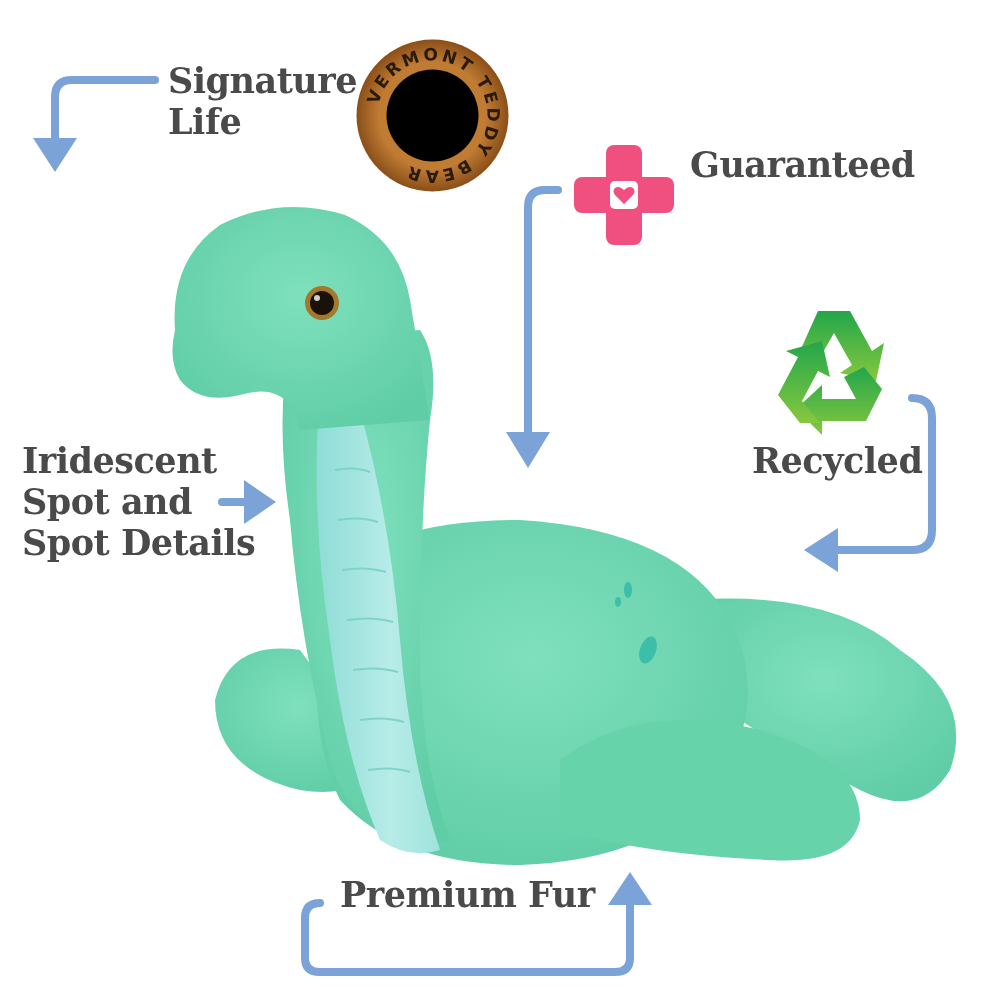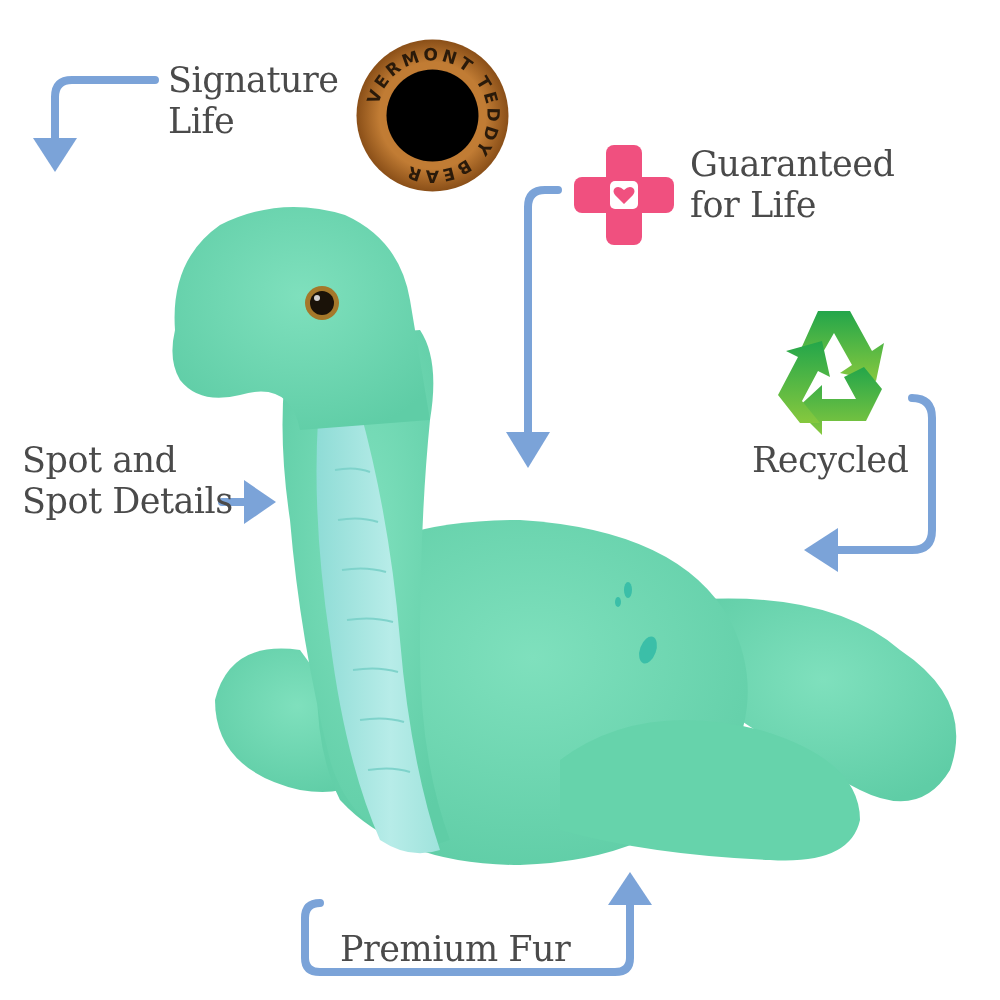--- a/index.html
+++ b/index.html
@@ -1,18 +1,18 @@
 <!DOCTYPE html>
 <html><head>
 <meta charset="utf-8">
 <style>
   html, body { margin:0; padding:0; background:#ffffff; }
   body { width:1000px; height:1000px; position:relative; overflow:hidden;
          font-family:"DejaVu Serif", "Liberation Serif", serif; }
-  .label { position:absolute; color:#4a4a4a; font-weight:normal; font-size:35px;
+  .label { position:absolute; color:#4a4a4a; font-weight:bold; font-size:35px;
            line-height:41px; letter-spacing:-0.5px; white-space:nowrap; }
   .label span { display:block; }
   svg.layer { position:absolute; left:0; top:0; }
   .badge { position:absolute; }
 </style>
 </head>
 <body>
 
 <svg class="layer" width="1000" height="1000" viewBox="0 0 1000 1000">
   <g stroke="#7ba3d8" stroke-width="8" fill="none" stroke-linecap="round" stroke-linejoin="round">
@@ -117,27 +117,27 @@
   </g>
 </svg>
 
 <div class="label" style="left:168px;top:60px">
   <span>Signature</span>
   <span>Life</span>
 </div>
 
 <div class="label" style="left:690px;top:144px">
   <span>Guaranteed</span>
-  <span>for Life</span>
 </div>
 
 <div class="label" style="left:752px;top:440px">
   <span>Recycled</span>
 </div>
 
 <div class="label" style="left:22px;top:440px">
+  <span>Iridescent</span>
   <span>Spot and</span>
   <span>Spot Details</span>
 </div>
 
-<div class="label" style="left:340px;top:929px">
+<div class="label" style="left:340px;top:874px">
   <span>Premium Fur</span>
 </div>
 
 </body></html>

